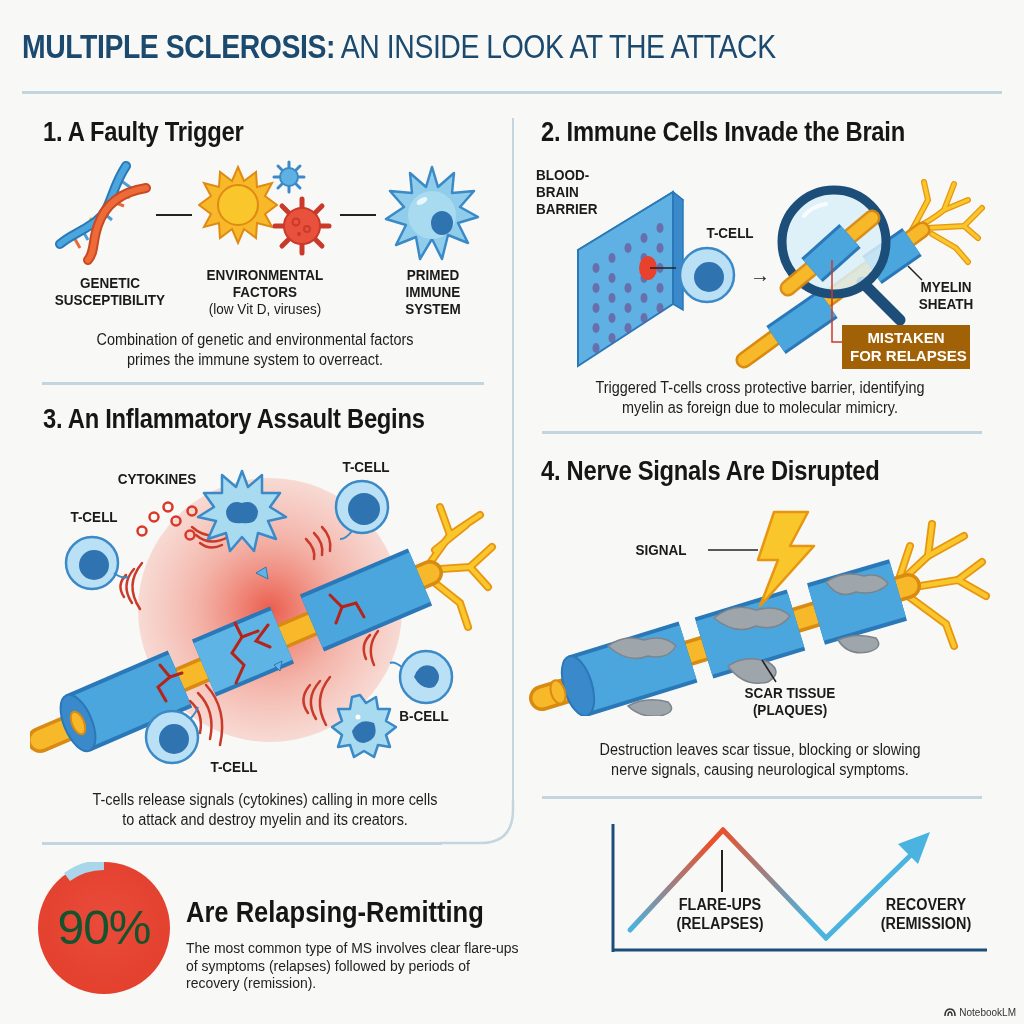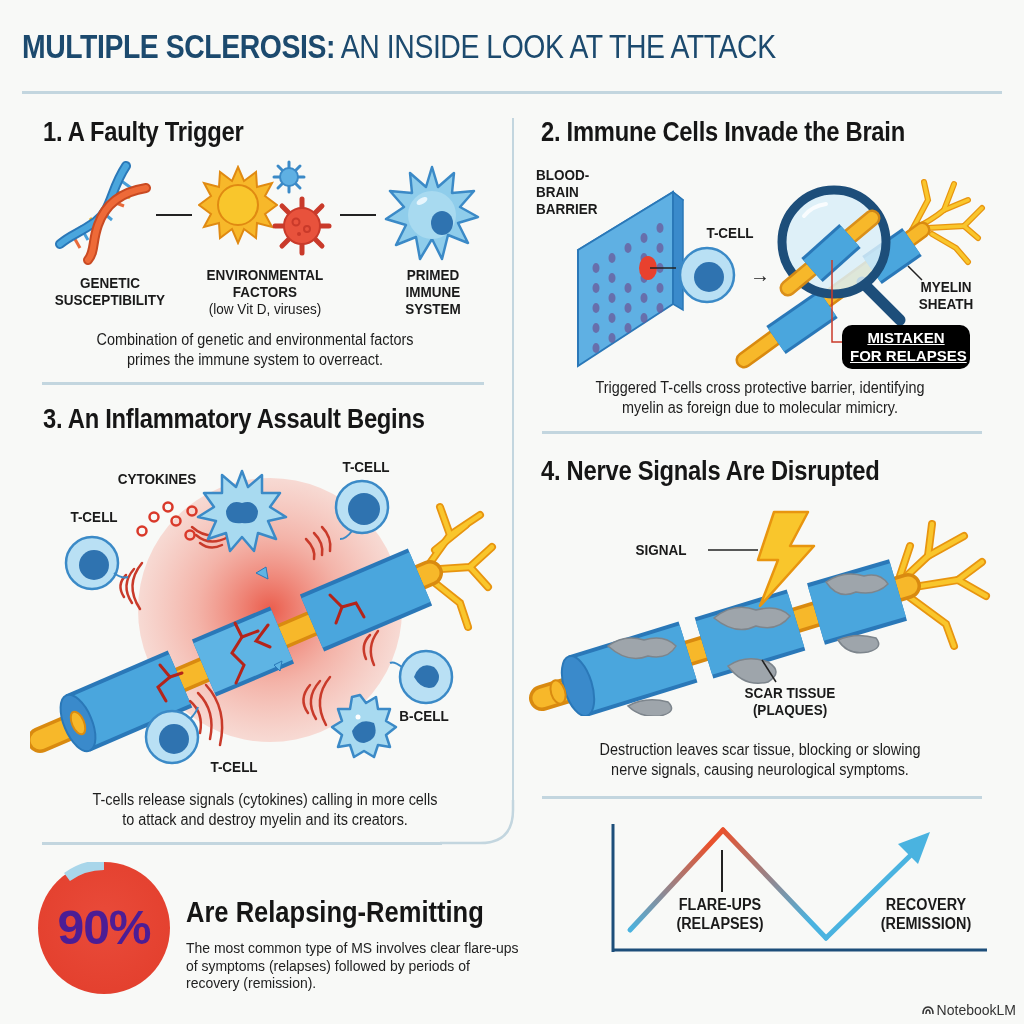--- a/index.html
+++ b/index.html
@@ -10,23 +10,23 @@
   .title .thin { font-weight: 400; }
   .hr { height: 3px; background: #c3d6df; }
   .vline { width: 2px; background: #c3d6df; }
   .h2 { font-size: 27px; font-weight: 700; color: #161616; white-space: nowrap; transform: scaleX(0.88); transform-origin: left center; letter-spacing: -0.3px; }
   .lbl { font-size: 15px; font-weight: 700; text-align: center; line-height: 17px; color: #1a1a1a; white-space: nowrap; transform: scaleX(0.9); }
   .lbl-sub { font-weight: 400; }
   .desc { font-size: 16px; text-align: center; line-height: 20px; color: #1d1d1d; transform: scaleX(0.9); }
   .big-title { font-size: 29px; font-weight: 700; color: #151515; white-space: nowrap; transform: scaleX(0.88); transform-origin: left center; }
   .body-text { font-size: 15.5px; line-height: 17.5px; color: #222; transform: scaleX(0.9); transform-origin: left top; width: 470px; }
   .stat-circle { left: 38px; top: 862px; width: 132px; height: 132px; border-radius: 50%; background: radial-gradient(circle at 50% 45%, #e94b3a 0%, #e4412f 70%, #d93a29 100%); }
-  .stat-value { left: 38px; top: 900px; width: 132px; text-align: center; font-size: 48px; font-weight: 700; color: #4c1d95; letter-spacing: -1px; }
-  .badge-red { background: #000000; color: #fff; font-size: 15px; font-weight: 700; text-align: center; line-height: 18px; padding: 4px 8px; border-radius: 10px; white-space: nowrap; text-decoration: underline; }
-  .watermark { right: 8px; bottom: 6px; font-size: 14px; color: #333; display: flex; align-items: center; gap: 3px; }
+  .stat-value { left: 38px; top: 900px; width: 132px; text-align: center; font-size: 48px; font-weight: 400; color: #14532d; letter-spacing: -1px; }
+  .badge-red { background: #a16207; color: #fff; font-size: 15px; font-weight: 700; text-align: center; line-height: 18px; padding: 4px 8px; border-radius: 0; white-space: nowrap; }
+  .watermark { right: 8px; bottom: 6px; font-size: 10px; color: #333; display: flex; gap: 3px; }
 </style>
 </head>
 <body>
 
 <div class="abs title"><span>MULTIPLE SCLEROSIS:</span><span class="thin"> AN INSIDE LOOK AT THE ATTACK</span></div>
 <div class="abs hr" style="left:22px; top:91px; width:980px;"></div>
 
 <div class="abs vline" style="left:512px; top:118px; height:690px;"></div>
 <svg class="abs" style="left:440px; top:800px;" width="80" height="50">
     <path d="M73 0 L73 10 Q73 43 40 43 L0 43" stroke="#c3d6df" stroke-width="2.5" fill="none"></path>

